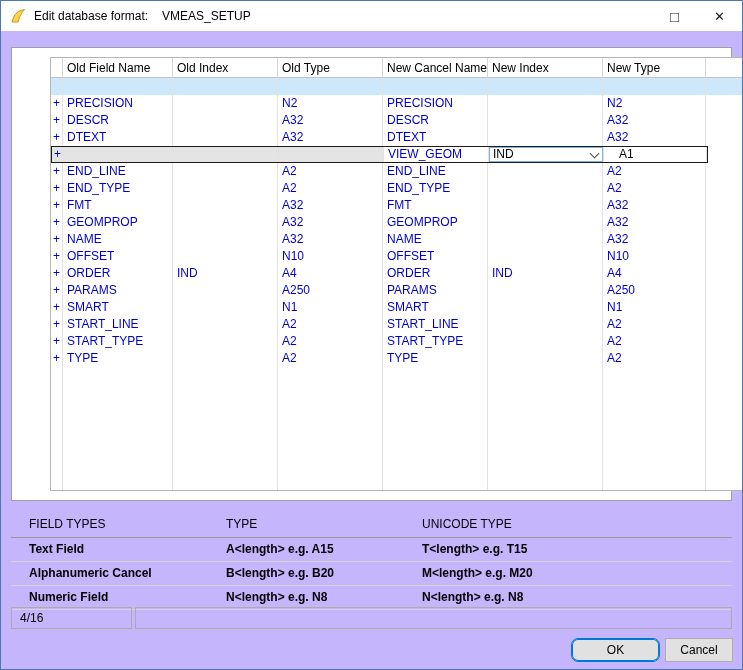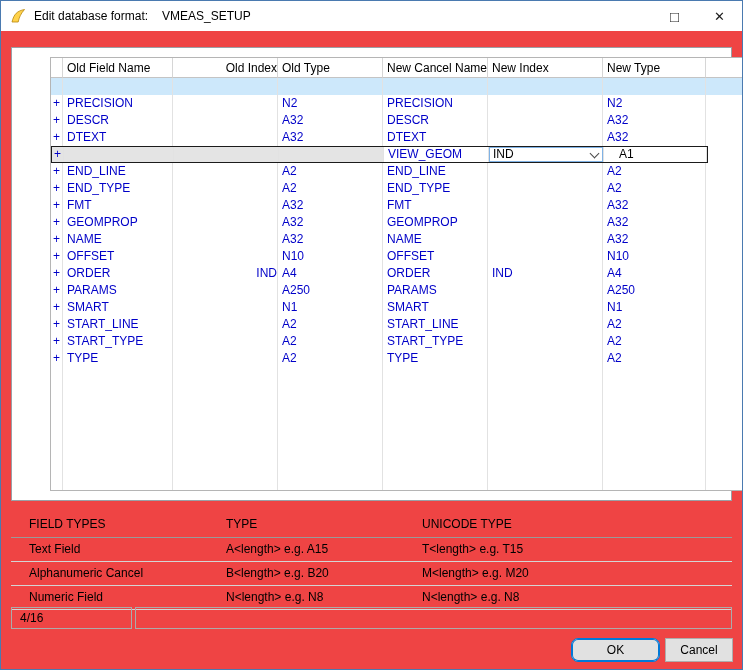--- a/index.html
+++ b/index.html
@@ -1,18 +1,18 @@
 <!DOCTYPE html>
 <html><head>
 <meta charset="utf-8">
 <style>
   html,body{margin:0;padding:0;background:#cfcfcf;}
   .window{
     position:relative;width:743px;height:670px;box-sizing:border-box;
-    border:1px solid #4a7ab0;background:#ef4444;overflow:hidden;
+    border:1px solid #4a7ab0;background:#c4b5fd;overflow:hidden;
     font-family:"Liberation Sans",sans-serif;font-size:12px;color:#000;
   }
   
   .titlebar{position:absolute;left:0;top:0;width:100%;height:30px;background:#fff;display:flex;align-items:center;}
   .app-icon{margin-left:9px;width:16px;height:16px;display:inline-block;}
   .title-label{margin-left:8px;}
   .title-value{margin-left:14px;}
   .win-buttons{position:absolute;right:0;top:0;display:flex;}
   .win-btn{width:45px;height:30px;display:flex;align-items:center;justify-content:center;color:#1a1a1a;cursor:default;}
   .win-btn.max{font-size:15px;}
@@ -22,39 +22,39 @@
   .grid-panel{position:absolute;left:10px;top:46px;width:721px;height:454px;box-sizing:border-box;
     background:#fff;border:1px solid #9aa0a6;}
   .grid{position:absolute;left:14px;top:9px;width:693px;height:434px;box-sizing:border-box;
     border:1px solid #b5b5b5;background:#fff;overflow:hidden;display:flex;flex-direction:column;margin-left:24px;}
   .grid-row-h{display:flex;flex:0 0 auto;}
   .grow{display:flex;flex:0 0 auto;height:17px;}
   .gcell{box-sizing:border-box;border-right:1px solid #e2e2e2;padding-left:4px;height:17px;line-height:17px;
     overflow:hidden;white-space:nowrap;color:#0000c8;font-size:12px;}
   .hcell{color:#000;height:20px;line-height:20px;background:#fff;border-right:1px solid #d6d6d6;border-bottom:1px solid #c4c4c4;}
   .c-plus{width:12px;padding-left:2px;}
-  .c0{width:110px;} .c1{width:105px;text-align:right;} .c2{width:105px;} .c3{width:105px;} .c4{width:115px;} .c5{width:103px;}
+  .c0{width:110px;} .c1{width:105px;} .c2{width:105px;} .c3{width:105px;} .c4{width:115px;} .c5{width:103px;}
   .c-fill{flex:1;border-right:none;}
   .grow.selected{background:#cde8fb;}
   .row-main{display:flex;flex:0 0 auto;height:17px;box-sizing:border-box;border:1px solid #1b1b1b;background:#fff;}
   .row-main .gcell{height:15px;line-height:15px;}
   .gcell.old{background:#e4e4e4;}
   .combocell{padding:0;display:flex;}
   .combo{flex:1;display:flex;align-items:center;justify-content:space-between;background:#fff;
     border:1px solid #7fb2e5;box-sizing:border-box;height:15px;padding:0 4px 0 3px;color:#000;cursor:default;}
   .combo-text{color:#000;font-size:12px;line-height:13px;}
   .chev{width:6px;height:6px;border-right:1px solid #4a4a4a;border-bottom:1px solid #4a4a4a;
     transform:rotate(45deg);margin-top:-3px;}
   .editcell{padding:0;display:flex;}
   .edit-input{flex:1;background:#fff;color:#000;height:15px;line-height:15px;padding-left:15px;font-size:12px;}
 
   
   .legend{position:absolute;left:10px;top:511px;width:721px;}
   .lheader{display:flex;height:25px;line-height:25px;border-bottom:1px solid #999;}
-  .lrow{display:flex;height:23px;line-height:23px;border-bottom:1px solid #d4d4d4;}
+  .lrow{display:flex;height:23px;line-height:23px;border-bottom:1px solid #d4d4d4;font-weight:bold;}
   .lcell{box-sizing:border-box;font-size:12px;color:#000;overflow:hidden;white-space:nowrap;}
   .l0{width:215px;padding-left:18px;}
   .l1{width:196px;}
   .l2{flex:1;}
 
   
   .status-left{position:absolute;left:10px;top:606px;width:121px;height:22px;box-sizing:border-box;
     border:1px solid #ababab;line-height:20px;padding-left:8px;font-size:12px;color:#000;}
   .status-right{position:absolute;left:134px;top:606px;width:597px;height:22px;box-sizing:border-box;
     border:1px solid #ababab;}

